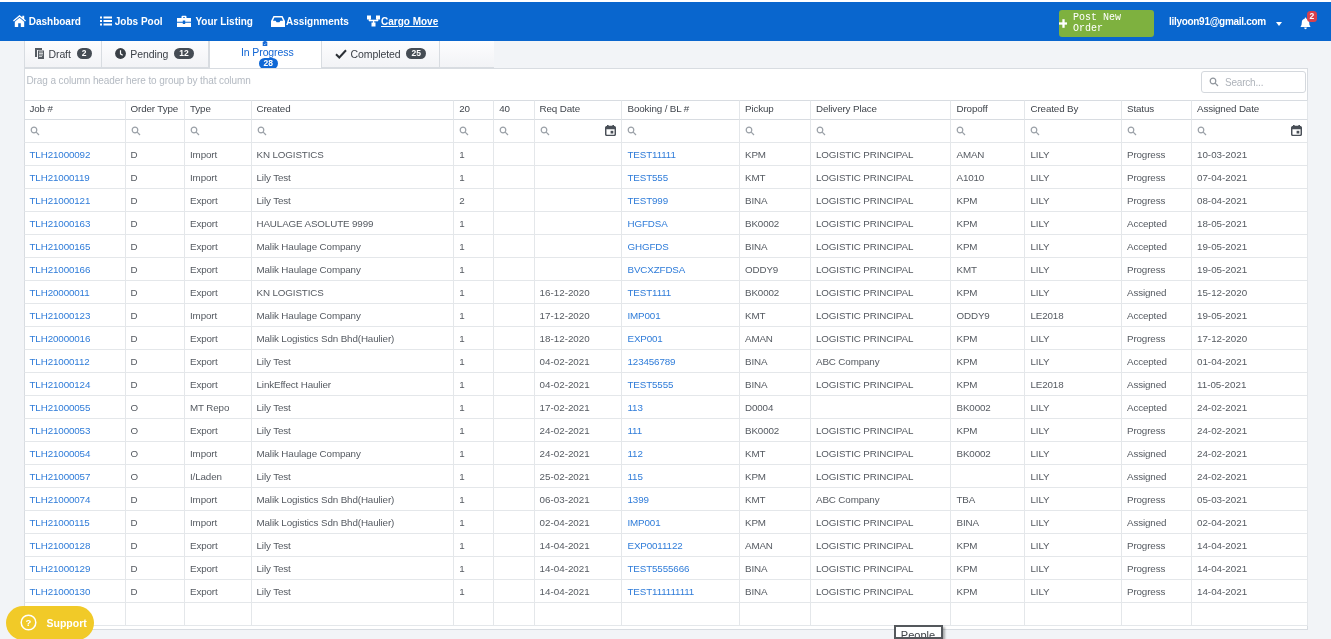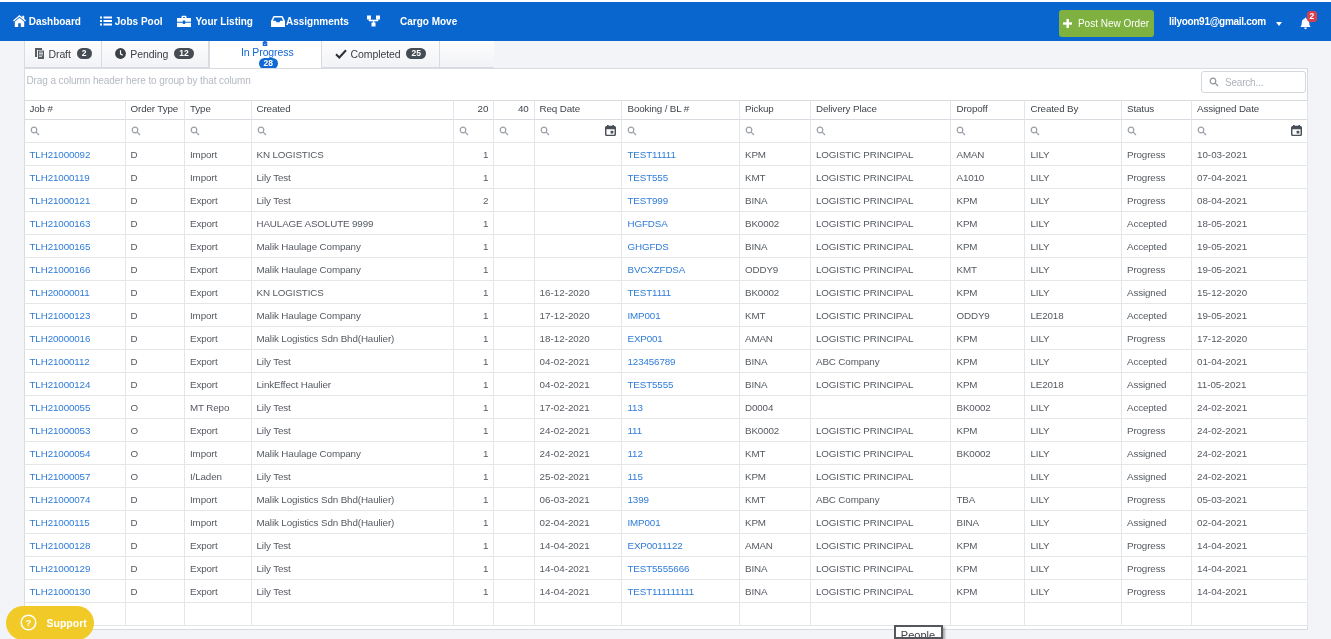--- a/index.html
+++ b/index.html
@@ -12,21 +12,21 @@
 #tabs .act .bdg{background:#0f68d6;}
 #panel{position:absolute;left:23.5px;top:68px;width:1284px;height:561.5px;background:#fff;border:1px solid #d8dce1;}
 #hint{position:absolute;left:2px;top:6px;color:#b4bac2;font-size:10px;letter-spacing:-0.1px;}
 #search{position:absolute;right:0.5px;top:2px;width:105px;height:22px;border:1px solid #d4d8dd;border-radius:3px;background:#fff;display:flex;align-items:center;padding-left:7px;}
 #search span{color:#aeb3ba;font-size:10px;margin-left:6px;letter-spacing:-0.2px;}
 table{border-collapse:separate;border-spacing:0;table-layout:fixed;width:1284px;position:absolute;left:-1px;top:31px;}
 td,th{border-right:1px solid #e4e7ea;border-bottom:1px solid #e4e7ea;overflow:hidden;white-space:nowrap;font-weight:normal;text-align:left;vertical-align:middle;padding:0 5px;font-size:9.8px;letter-spacing:-0.12px;}
 th{height:20px;padding-bottom:3px;color:#41464d;border-bottom:1px solid #d8dce1;border-top:1px solid #d8dce1;}
 tr.flt td{height:22.5px;} tr.dat td{height:23px;padding-top:1px;color:#555a61;}
 td:first-child,th:first-child{border-left:1px solid #d8dce1;}
-tr.dat td.lnk{color:#2f7cd9;} td.rt,th.rt{text-align:right;margin-top:19px;} td.dt{letter-spacing:0;}
+tr.dat td.lnk{color:#2f7cd9;} td.rt,th.rt{margin-top:19px;} td.dt{letter-spacing:0;}
 .fcell{display:flex;align-items:center;} .fcell .sp{flex:1;}
 #support{position:absolute;left:5.5px;top:605.5px;width:88px;height:34px;border-radius:17px;background:#f1ca28;color:#fff;display:flex;align-items:center;padding-left:14px;z-index:5;}
 #support b{font-size:10.5px;margin-left:10px;}
 #people{position:absolute;left:893.5px;top:625px;width:49px;height:14px;background:#fff;border:2px solid #54585c;z-index:6;color:#3f4247;font-size:11px;text-align:center;line-height:16px;overflow:hidden;box-shadow:2px 2px 2px rgba(0,0,0,0.3);}
 #topstrip{position:absolute;left:0;top:0;width:1331px;height:2px;background:#fff;}
 </style></head><body>
 <div id="page">
     <div id="topstrip"></div>
 <div id="nav">
 <div class="nit" style="left:12.5px;">
@@ -62,22 +62,22 @@
 <div class="nit" style="left:286px;">Assignments</div>
 <div class="nit" style="left:367px;">
         <svg width="13" height="12" viewBox="0 0 13 12" style="">
           <rect x="0" y="0.5" width="4" height="4" fill="#fff"></rect>
           <rect x="9" y="0.5" width="4" height="4" fill="#fff"></rect>
           <rect x="4.5" y="7.5" width="4" height="4" fill="#fff"></rect>
           <path d="M2 4.5 L2 6 L11 6 L11 4.5 L10 4.5 L10 5 L3 5 L3 4.5 Z" fill="#fff" stroke="#fff" stroke-width="0.6"></path>
           <rect x="6" y="5.5" width="1.2" height="2.5" fill="#fff"></rect>
         </svg>
       </div>
-<div class="nit" style="left:400px;">Cargo Move</div>
-<div style="position:absolute;left:1058.5px;top:8px;width:95px;height:26.5px;background:#7eb13f;border-radius:3px;display:flex;align-items:center;justify-content:center;color:#fff;font-size:10px;">
+<div class="nit" style="left:381px;text-decoration:underline;">Cargo Move</div>
+<div style="position:absolute;left:1058.5px;top:8px;width:95px;height:26.5px;background:#7eb13f;border-radius:3px;display:flex;align-items:center;justify-content:center;color:#fff;font-size:10px;font-family:Liberation Mono, monospace;">
         <svg width="9" height="9" viewBox="0 0 9 9" style="">
           <rect x="3.5" y="0" width="2.4" height="9" fill="#fff"></rect>
           <rect x="0" y="3.3" width="9" height="2.4" fill="#fff"></rect>
         </svg>
         <span style="margin-left:6px;">Post New Order</span>
       </div>
 <div class="nit" style="left:1169px;font-size:10px;letter-spacing:-0.3px;">lilyoon91@gmail.com</div>
 <div style="position:absolute;left:1275.5px;top:19.5px;width:0;height:0;border-left:3.5px solid transparent;border-right:3.5px solid transparent;border-top:4px solid #fff;"></div>
 <div style="position:absolute;left:1298.5px;top:14.2px;"><svg width="13" height="13" viewBox="0 0 13 13" style="">
           <path d="M6.5 0.4 Q7.3 0.4 7.3 1.2 L7.3 1.7 Q10.2 2.1 10.2 5.5 Q10.2 8.4 11.3 9.3 L11.3 10 L1.7 10 L1.7 9.3 Q2.8 8.4 2.8 5.5 Q2.8 2.1 5.7 1.7 L5.7 1.2 Q5.7 0.4 6.5 0.4 Z" fill="#fff"></path>

